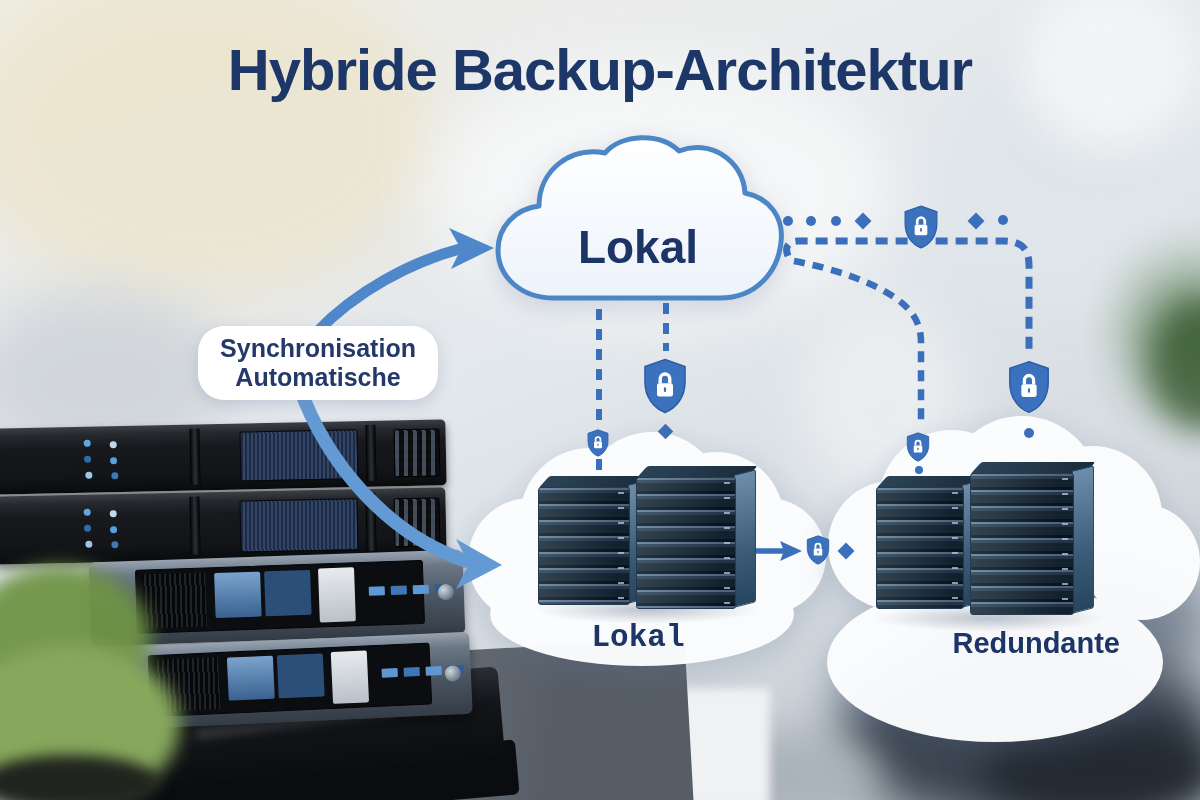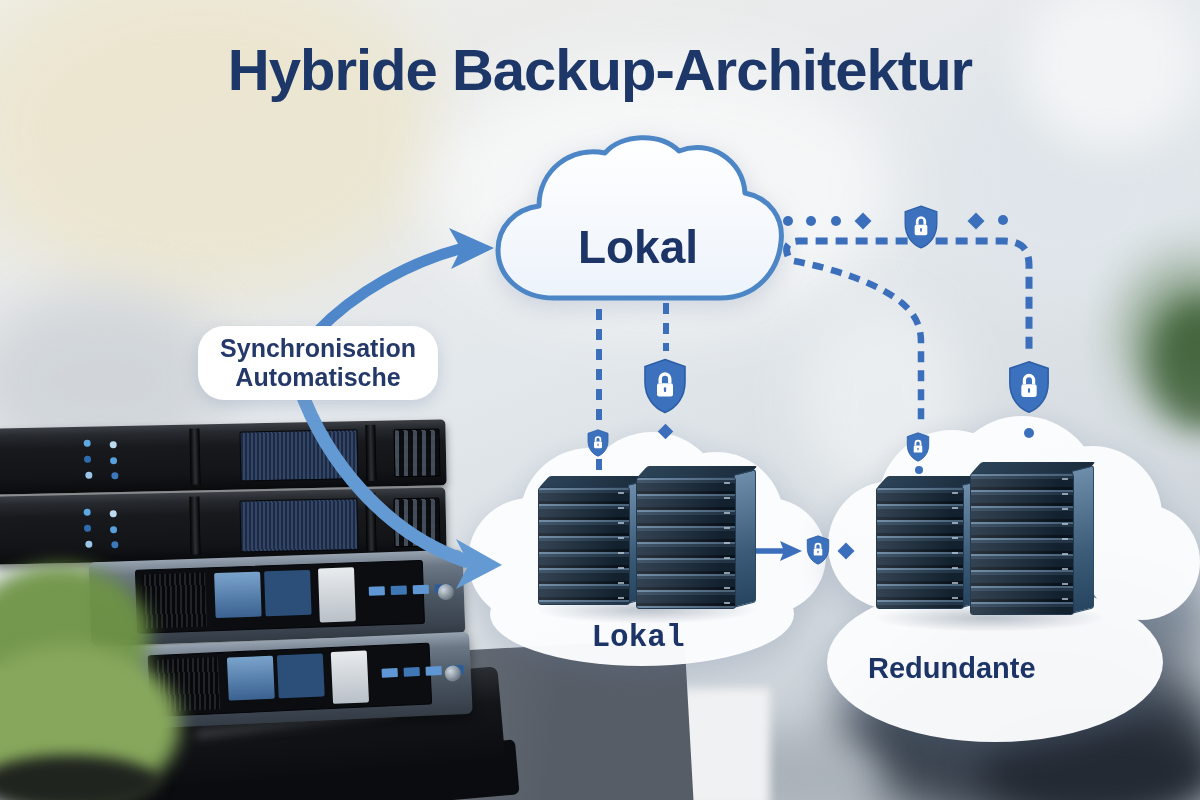--- a/index.html
+++ b/index.html
@@ -69,22 +69,22 @@
   .labels{position:absolute;inset:0;z-index:5;pointer-events:none;}
   .title{position:absolute;left:0;right:0;top:36px;text-align:center;font-size:58px;font-weight:bold;
         letter-spacing:-1px;color:#1d3768;}
   .cloud-label{position:absolute;left:488px;width:300px;top:220px;text-align:center;
         font-size:46px;font-weight:bold;color:#1c3566;}
   .pill{position:absolute;left:198px;top:326px;width:240px;height:74px;background:#fff;border-radius:26px;
         box-shadow:0 5px 16px rgba(110,130,160,.28);display:flex;flex-direction:column;
         align-items:center;justify-content:center;font-size:25px;font-weight:bold;color:#24396a;line-height:1.18;}
   .lokal-label{position:absolute;left:553px;width:170px;top:620px;text-align:center;
         font-size:31px;font-weight:bold;color:#1d3566;font-family:Liberation Mono, monospace;}
-  .red-label{position:absolute;left:868px;width:252px;top:627px;text-align:left;
-        font-size:29px;font-weight:bold;color:#1d3566;line-height:1.12;margin-top:25px;}
+  .red-label{position:absolute;left:868px;width:252px;top:627px;text-align:right;
+        font-size:29px;font-weight:bold;color:#1d3566;line-height:1.12;}
 </style>
 </head>
 <body>
 
 <div class="bg">
   <div class="blob" style="left:-40px;top:-40px;width:480px;height:340px;background:#ece6cf;opacity:.9;filter:blur(34px);"></div>
   <div class="blob" style="left:430px;top:60px;width:460px;height:260px;background:#f8f9f9;opacity:.85;filter:blur(30px);"></div>
   <div class="blob" style="left:-30px;top:290px;width:260px;height:180px;background:#ccd1d6;opacity:.8;filter:blur(28px);"></div>
   <div class="blob" style="left:940px;top:40px;width:260px;height:260px;background:#dfe5ea;filter:blur(26px);"></div>
   <div class="blob" style="left:1020px;top:-20px;width:180px;height:170px;background:#f2f4f5;filter:blur(22px);"></div>

